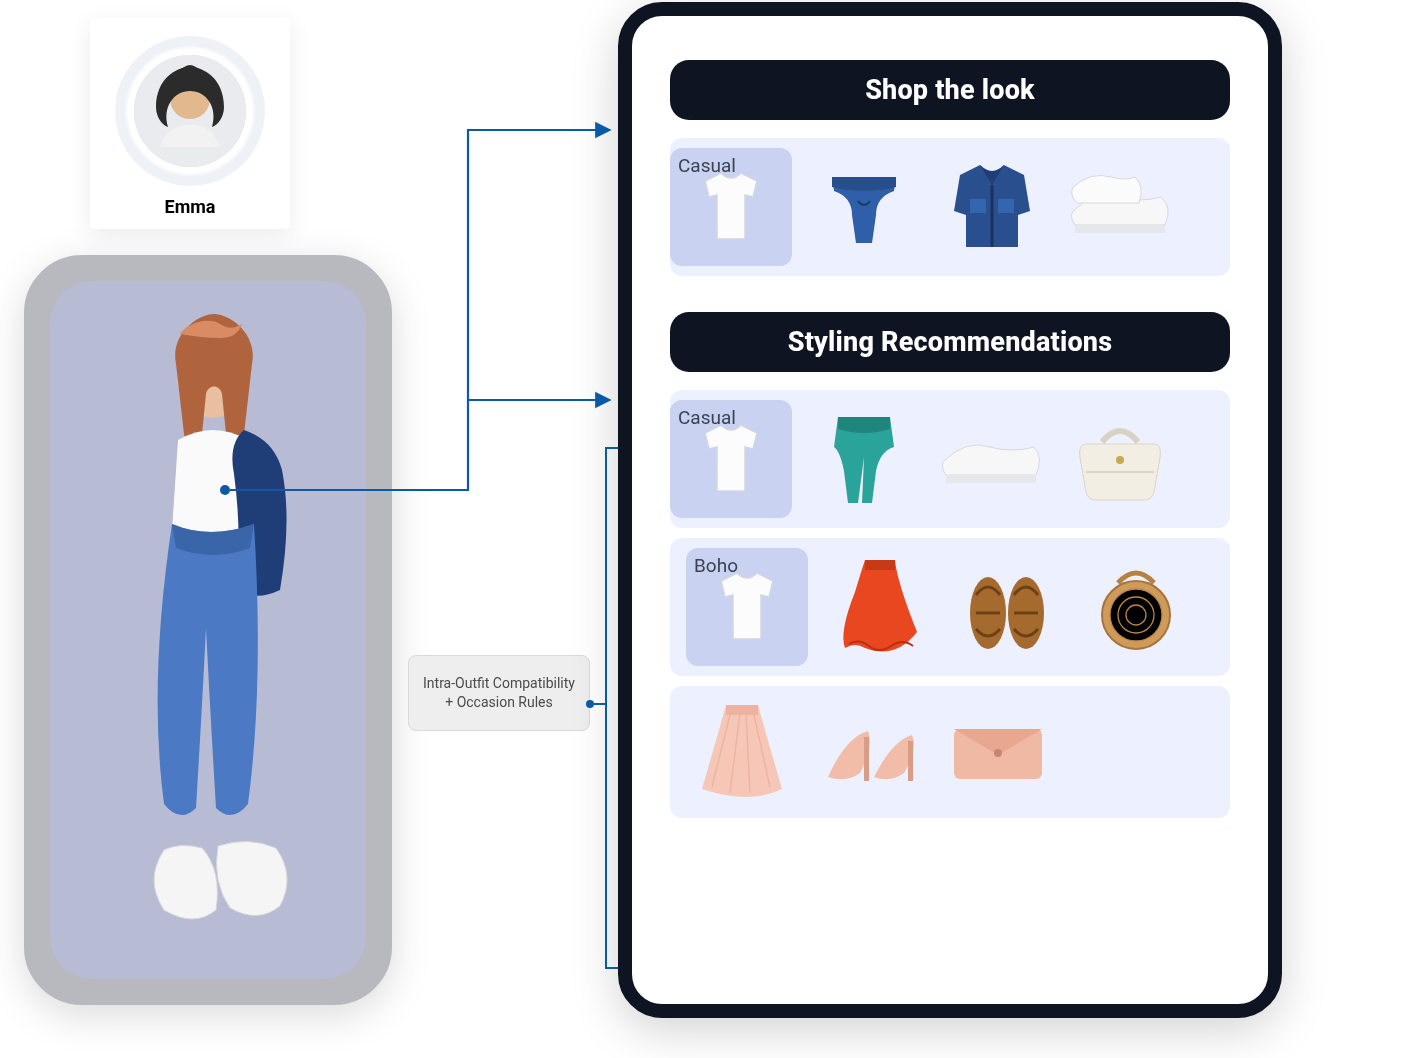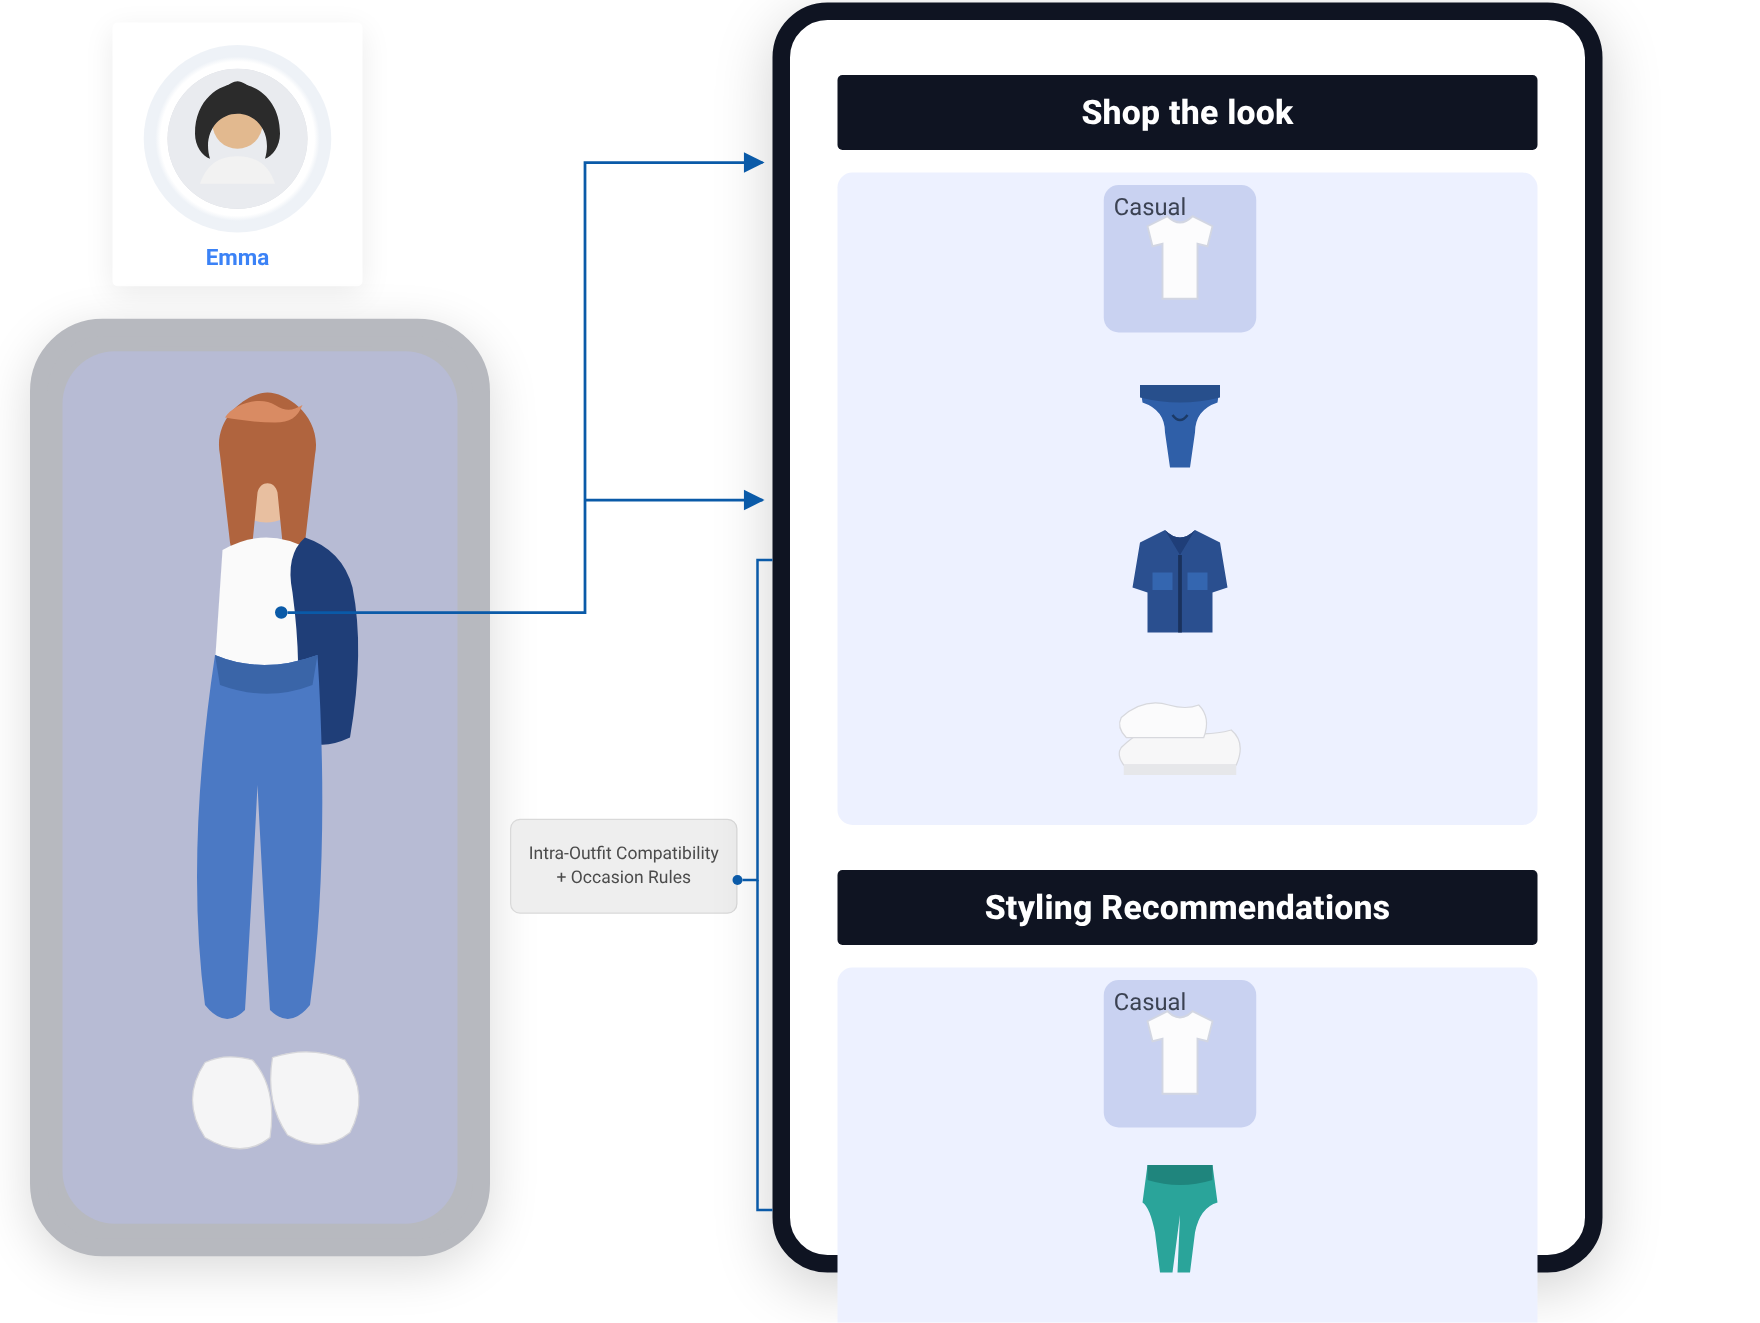--- a/index.html
+++ b/index.html
@@ -39,21 +39,21 @@
     height: 112px;
     border-radius: 50%;
     background: #d9dbe0;
     display: flex;
     align-items: center;
     justify-content: center;
   }
   .avatar-face svg { width: 112px; height: 112px; }
   .avatar-name {
     font-weight: 700;
-    color: #3b82f6;
+    color: #000000;
     font-size: 18px;
   }
 
   
   .phone {
     position: absolute;
     left: 24px;
     top: 255px;
     width: 368px;
     height: 750px;
@@ -129,32 +129,31 @@
     flex-direction: column;
     gap: 30px;
   }
   .panel-header {
     background: #0f1422;
     color: #fff;
     font-weight: 800;
     font-size: 27px;
     text-align: center;
     padding: 14px 20px;
-    border-radius: 4px;
+    border-radius: 19px;
     letter-spacing: 0.2px;
   }
   .look-row {
     display: flex;
     align-items: center;
     gap: 16px;
     background: #edf1ff;
     border-radius: 12px;
     padding: 10px 12px 10px 0;
     margin-top: 18px;
-    flex-direction: column;
   }
   .look-row + .look-row { margin-top: 10px; padding-left: 16px; }
   .look-tag {
     position: relative;
     width: 122px;
     height: 118px;
     background: #c9d2f1;
     border-radius: 12px;
     display: flex;
     align-items: center;

